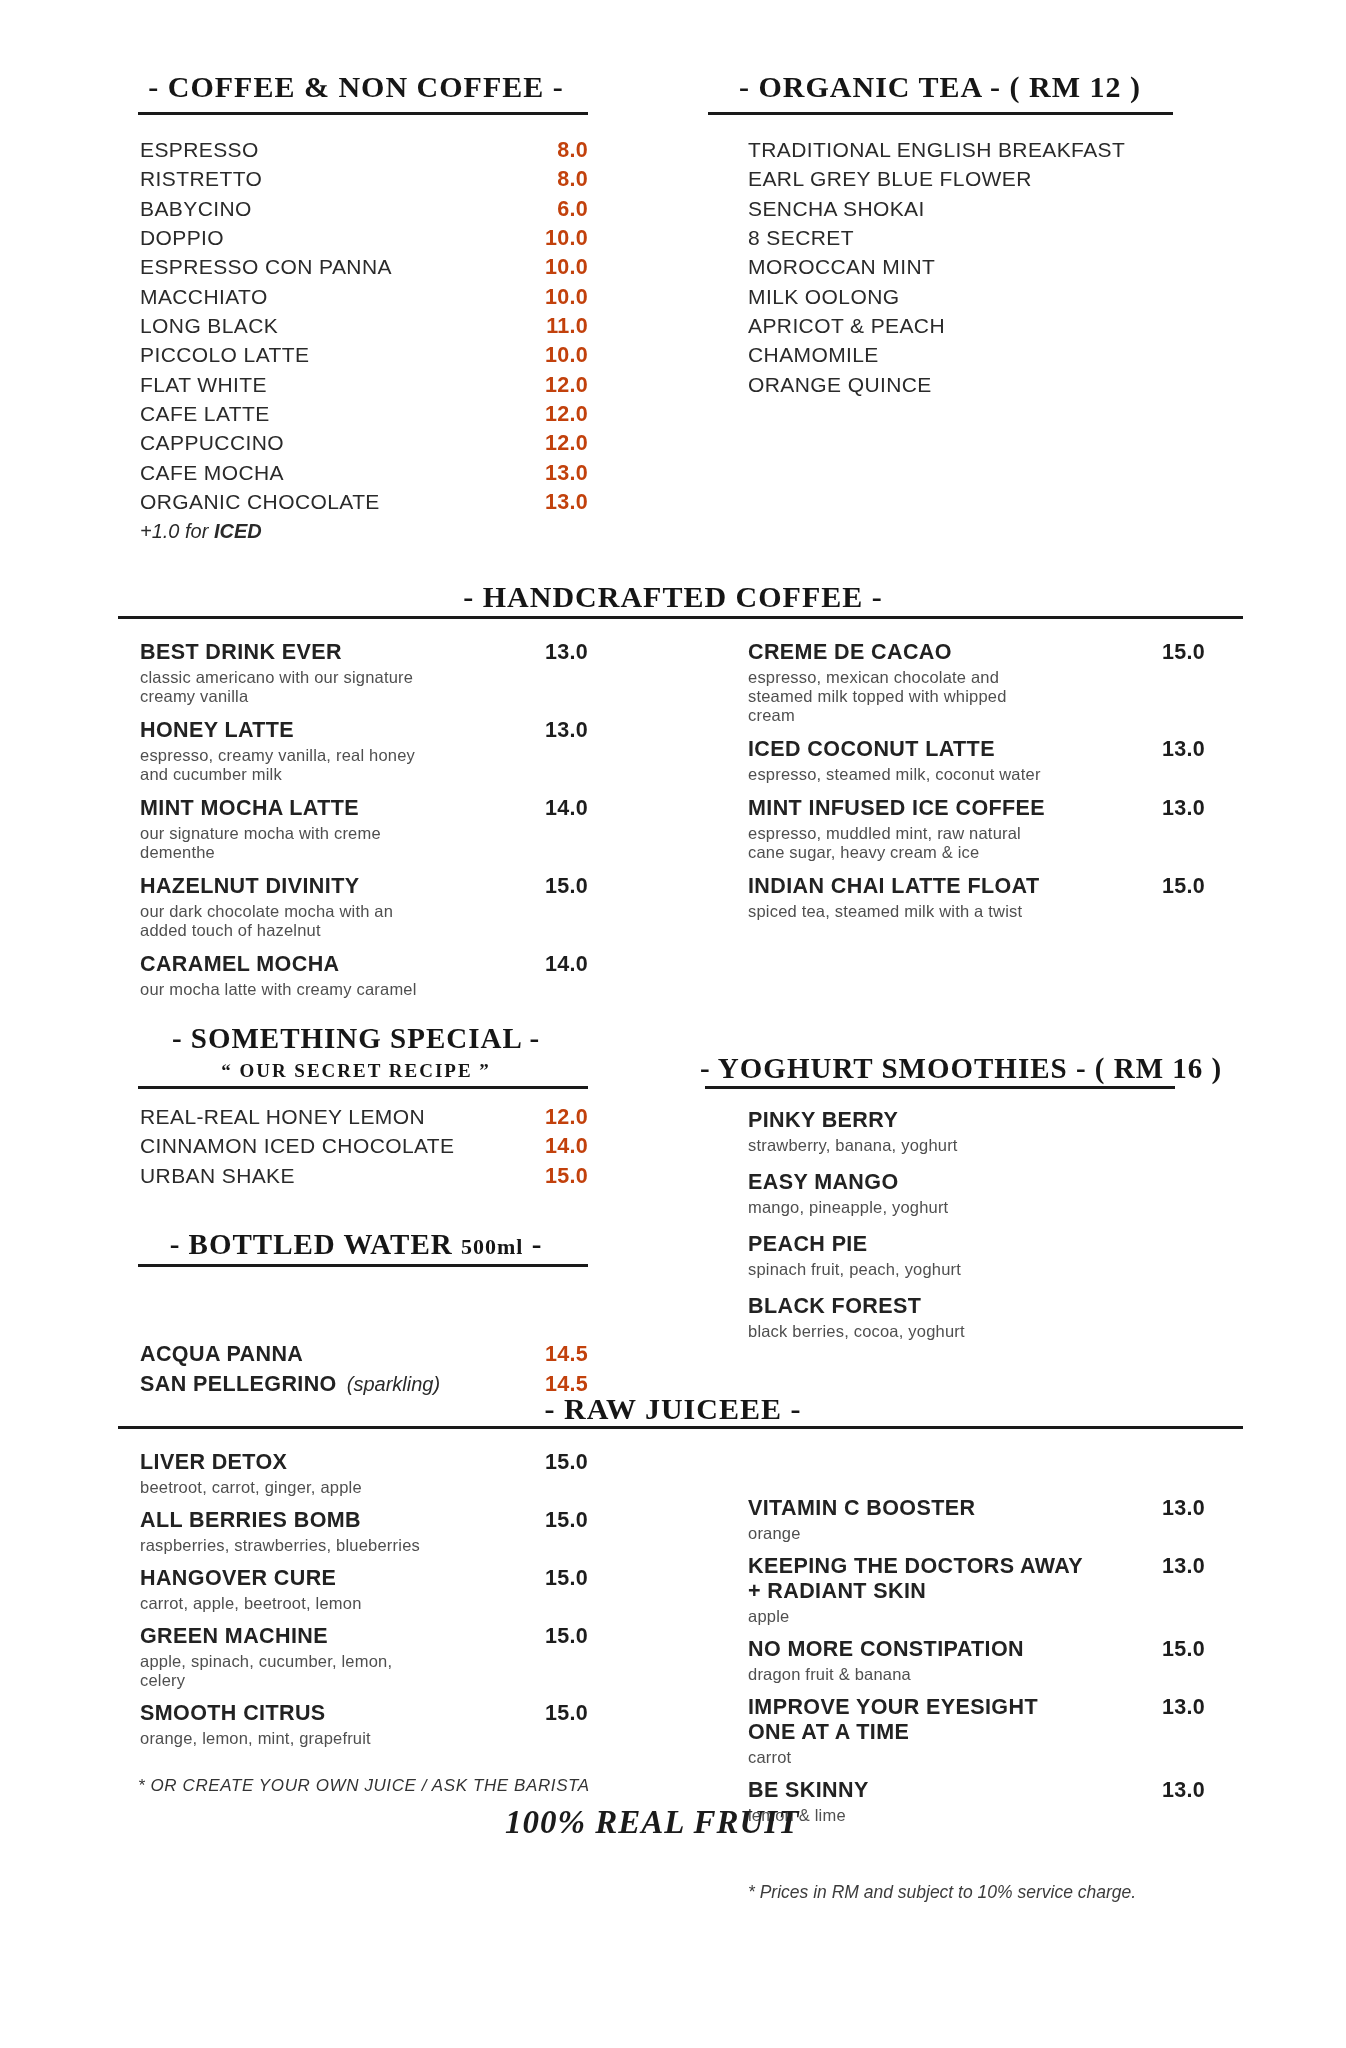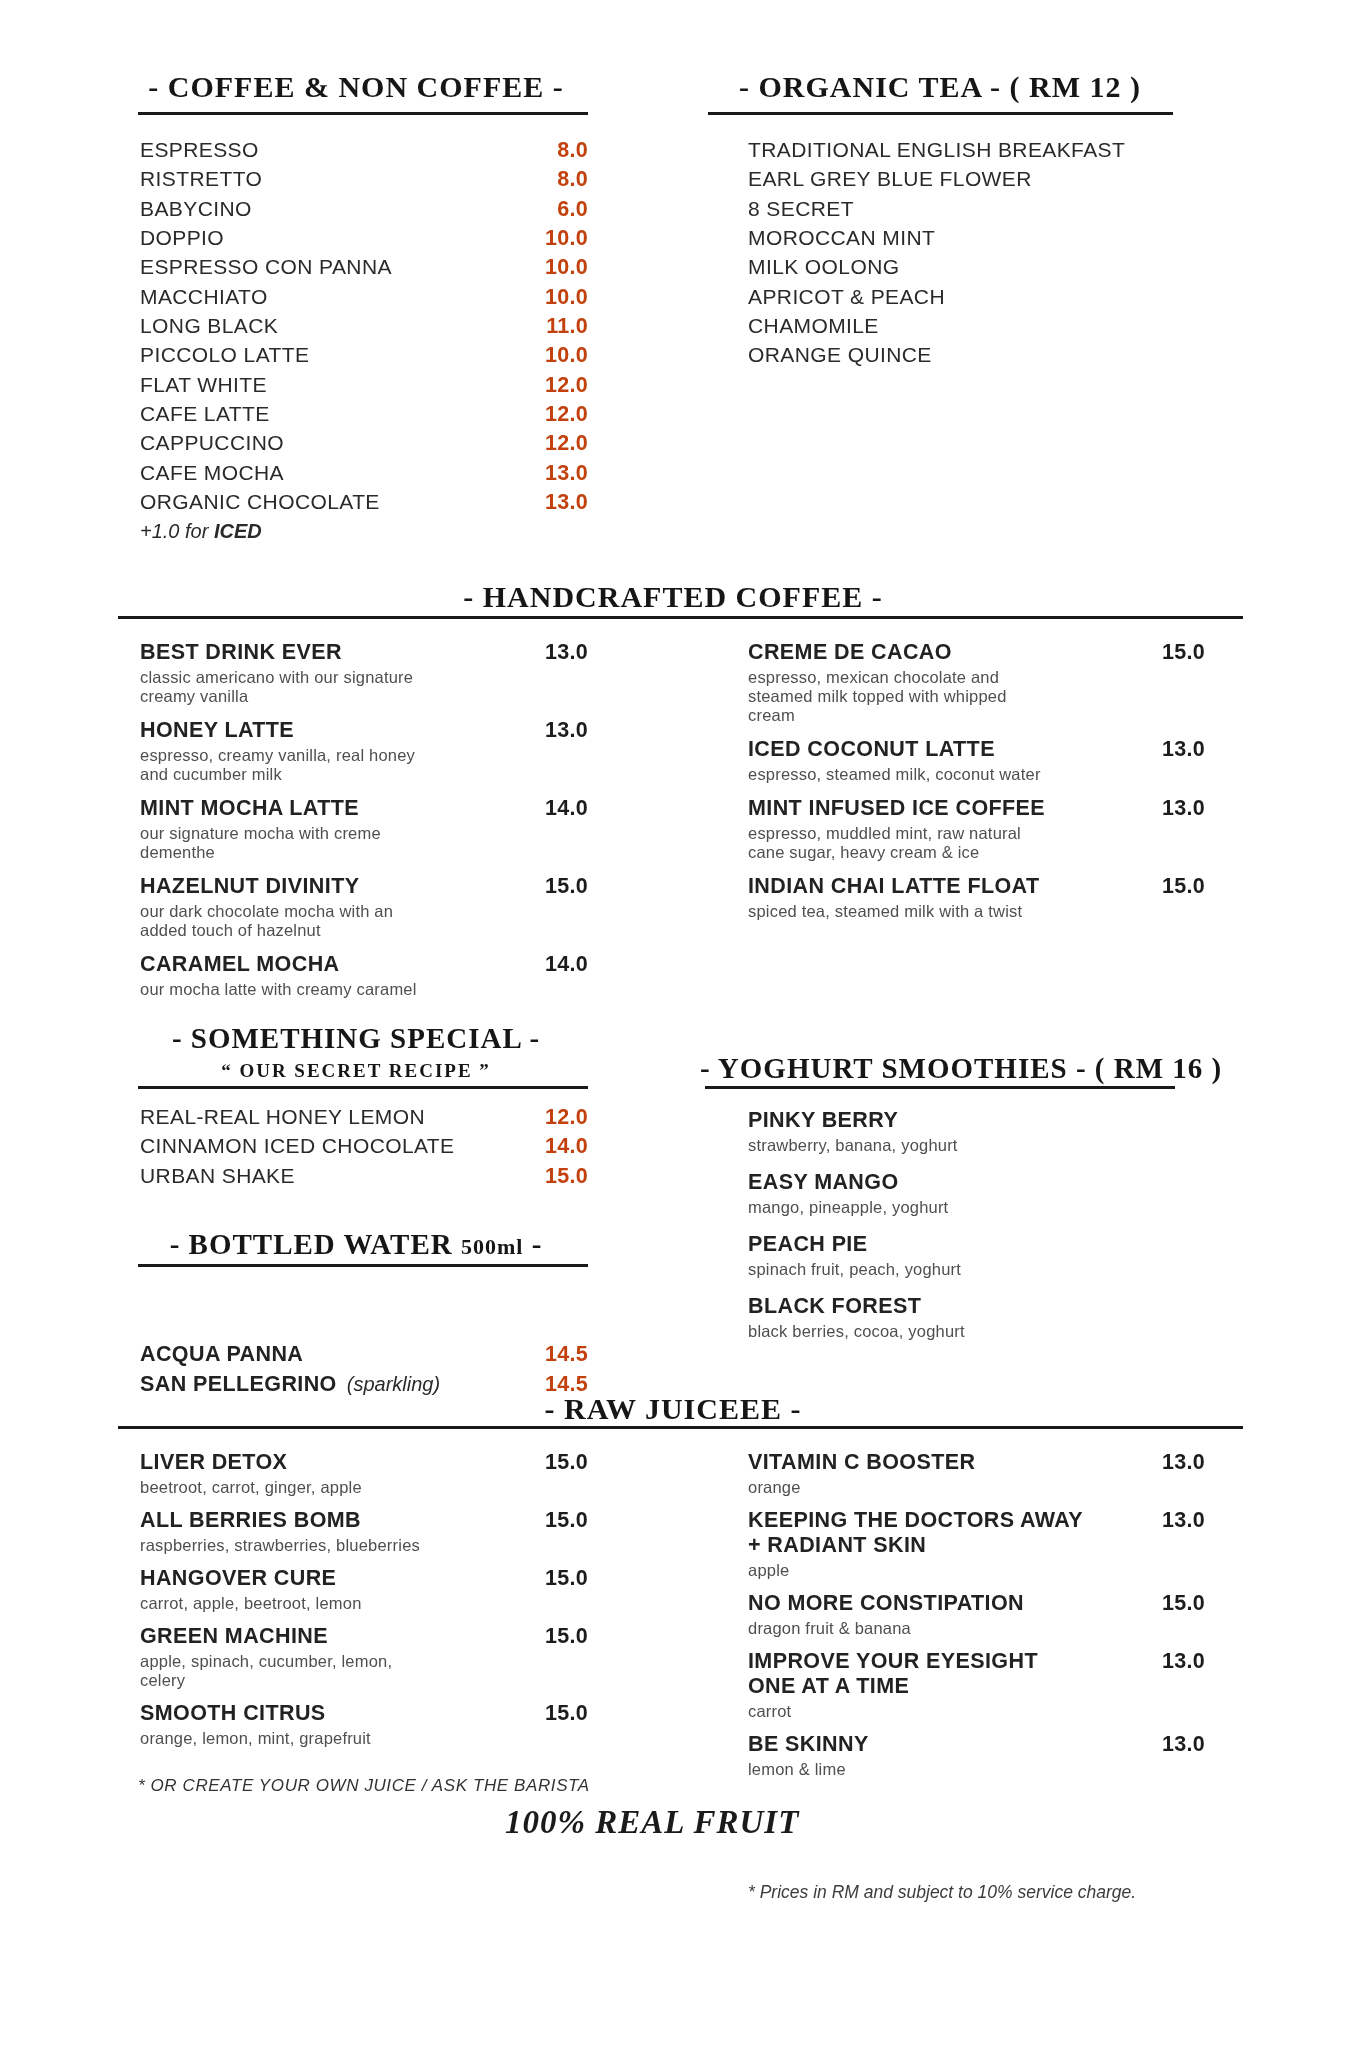--- a/index.html
+++ b/index.html
@@ -46,21 +46,21 @@
   #juice-rule{left:118px; top:1426px; width:1125px;}
   #coffee-list{left:140px; top:138px; width:448px;}
   #tea-list{left:748px; top:138px; width:430px;}
   #hc-left{left:140px; top:640px; width:448px;}
   #hc-right{left:748px; top:640px; width:457px;}
   #special-list{left:140px; top:1105px; width:448px;}
   #smoothie-list{left:748px; top:1108px; width:430px;}
   #water-list{left:140px; top:1342px; width:448px;}
   #water-list .row{height:30px;}
   #juice-left{left:140px; top:1450px; width:448px;}
-  #juice-right{left:748px; top:1450px; width:457px;}
+  #juice-right{left:748px; top:1496px; width:457px;}
   #iced-note{left:140px; top:520px; font-size:20px; color:#2a2a2a;}
   #iced-note b{font-style:italic;}
   #juice-note{left:138px; top:1776px; font-size:17px; letter-spacing:0.6px;}
   #tagline{
     position:absolute; left:505px; top:1804px; font-family:"Liberation Serif", serif;
     font-weight:700; font-style:italic; font-size:33px; letter-spacing:1px; color:#1b1b1b;
   }
   #footer-note{left:748px; top:1882px; font-size:17.5px; color:#3c3c3c;}
 </style>
 </head>
@@ -147,20 +147,23 @@
     <div class="list" id="tea-list">
 
         <div class="row">
           <span class="row-name">TRADITIONAL ENGLISH BREAKFAST</span>
         </div>
 
         <div class="row">
           <span class="row-name">EARL GREY BLUE FLOWER</span>
         </div>
 
+        <div class="row">
+          <span class="row-name">SENCHA SHOKAI</span>
+        </div>
 
         <div class="row">
           <span class="row-name">8 SECRET</span>
         </div>
 
         <div class="row">
           <span class="row-name">MOROCCAN MINT</span>
         </div>
 
         <div class="row">

